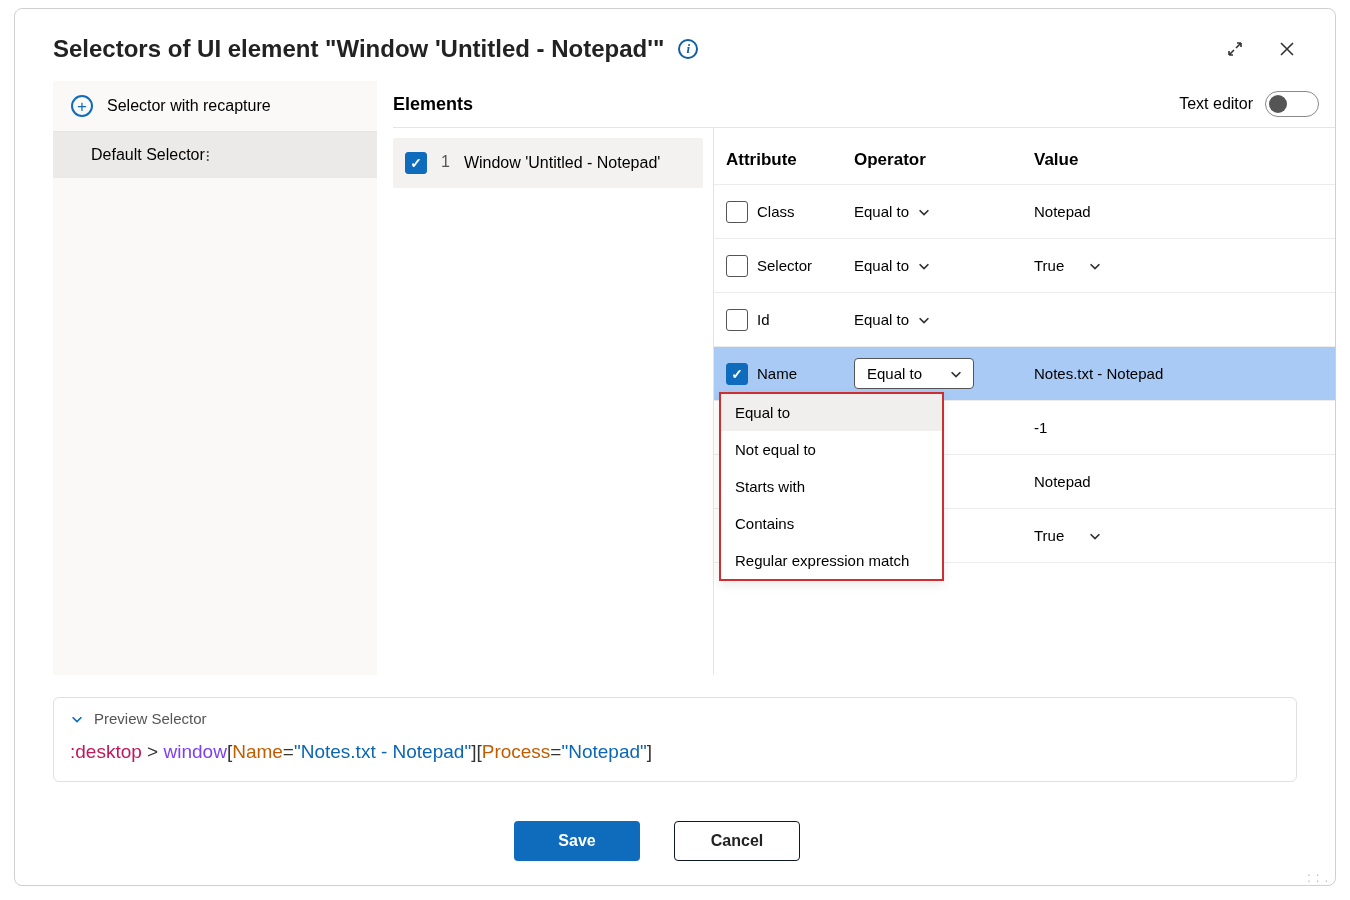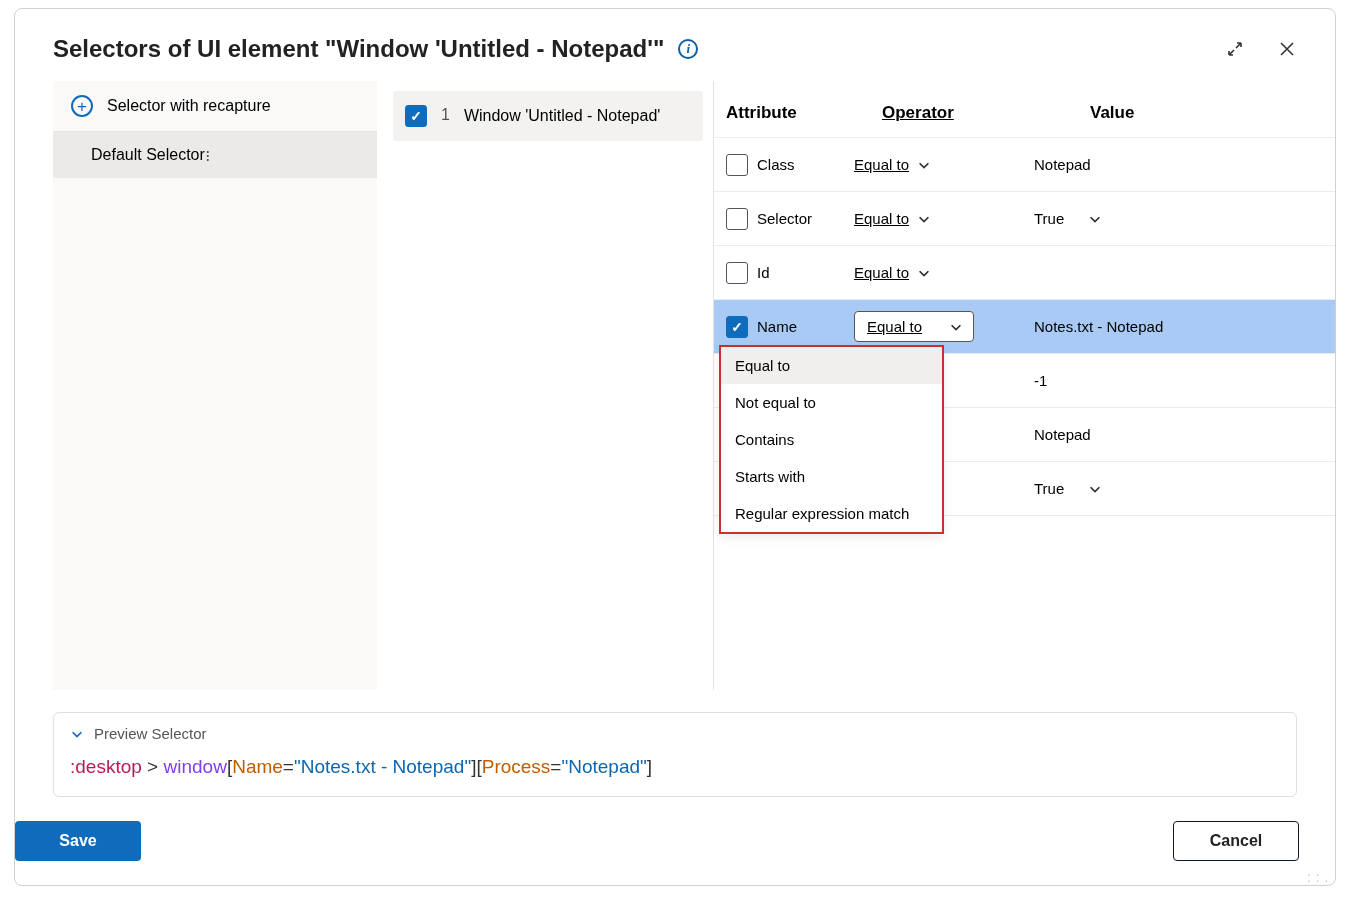--- a/index.html
+++ b/index.html
@@ -29,50 +29,50 @@
 .content-row { display: flex; flex: 1; min-height:0;}
 .elements-col { width: 320px; padding: 10px 10px 10px 0; }
 .element-item { display: flex; align-items: flex-start; gap: 14px; background: #f3f2f1; padding: 14px 12px; border-radius: 2px;}
 .checkbox { width: 22px; height: 22px; border: 1px solid #555; border-radius: 3px; flex-shrink: 0; display: flex; align-items: center; justify-content: center; }
 .checkbox.checked { background: #0f6cbd; border-color: #0f6cbd; color:#fff;}
 .checkbox.checked::after{ content:"✓"; font-size:14px; font-weight:bold;}
 .element-idx { font-size: 16px; color: #555; margin-top:1px;}
 .element-label { font-size: 16px; line-height: 1.4; }
 
 .attr-table { flex: 1; border-left: 1px solid #e4e4e4; position: relative;}
-.attr-header { display: flex; padding: 22px 0 14px 0; font-size: 17px; font-weight: 700; border-bottom: 1px solid #ececec; gap: 28px;}
+.attr-header { display: flex; padding: 22px 0 14px 0; font-size: 17px; font-weight: 700; border-bottom: 1px solid #ececec;}
 .col-a { width: 140px; padding-left: 12px;}
-.col-o { width: 180px; text-decoration: underline; }
+.col-o { width: 180px; }
 .col-v { flex: 1; }
 .attr-row { display: flex; align-items: center; height: 54px; border-bottom: 1px solid #ececec; font-size: 15px;}
 .attr-row .col-a { display: flex; align-items: center; gap: 9px; padding-left: 12px;}
 .attr-row.selected { background: #a8caf5; }
 .dropdown { display: flex; align-items: center; gap: 8px; cursor: pointer; }
 .dropdown.boxed { border: 1px solid #555; border-radius: 4px; padding: 6px 10px 6px 12px; background: #fff; width: 120px; justify-content: space-between;}
 .chev { width: 14px; height: 14px; }
 .chev svg { width: 14px; height: 14px; stroke: #333; fill: none; stroke-width: 2;}
 .value-dd { display:flex; align-items:center; gap:24px;}
 
 .op-menu { position: absolute; left: 5px; top: 264px; width: 225px; background: #fff; border: 2px solid #cd2f31; box-shadow: 0 4px 10px rgba(0,0,0,0.08);}
 .op-menu-item { padding: 10px 14px; font-size: 15px; cursor: pointer;}
 .op-menu-item.hover { background: #f0efee; }
 
-.preview { margin: 22px 38px 0 38px; border: 1px solid #e0e0e0; border-radius: 6px; padding: 12px 16px 18px 16px; }
+.preview { margin: 22px 38px 15px 38px; border: 1px solid #e0e0e0; border-radius: 6px; padding: 12px 16px 18px 16px; }
 .preview-h { display: flex; align-items: center; gap: 10px; font-size: 15px; color: #555; cursor: pointer; margin-bottom: 14px;}
 .preview-h .chev svg { stroke:#0f6cbd;}
 .selector-code { font-size: 19px; font-family: "Segoe UI", sans-serif; }
 .c-pseudo { color: #be185d; }
 .c-gt { color: #333; }
 .c-tag { color: #7e3ff2; text-align: center; }
 .c-attr { color: #c15d00; }
 .c-eq { color: #333; }
 .c-val { color: #0b67b3; }
 .c-br { color: #333; }
 
-.footer { display: flex; justify-content: space-between; gap: 34px; padding: 24px 36px 24px 0;}
+.footer { display: flex; justify-content: center; gap: 34px; padding: 24px 36px 24px 0;}
 .btn { min-width: 126px; height: 40px; border-radius: 4px; font-size: 16px; font-weight:600; display: flex; align-items: center; justify-content: center; cursor: pointer; }
 .btn-primary { background: #0f6cbd; color: #fff; border: none;}
 .btn-secondary { background: #fff; color: #222; border: 1px solid #0f172a;}
 .resize-grip{position:absolute;right:6px;bottom:4px;color:#bbb;font-size:12px;line-height:6px;letter-spacing:1px;}
 </style>
 </head>
 <body>
 
 <div class="window">
 
@@ -99,20 +99,29 @@
         <span class="plus-icon">+</span>
         <span>Selector with recapture</span>
       </div>
       <div class="selector-item">
         <span>Default Selector</span>
         <span class="more-icon">·<br>·<br>·</span>
       </div>
     </div>
 
     <div class="main">
+      <div class="main-header">
+        <h2>Elements</h2>
+        <div class="text-editor-toggle">
+          <span>Text editor</span>
+          <div class="toggle">
+              <div class="toggle-knob"></div>
+            </div>
+        </div>
+      </div>
 
       <div class="content-row">
         <div class="elements-col">
           <div class="element-item">
             <span class="checkbox checked"></span>
             <span class="element-idx">1</span>
             <span class="element-label">Window 'Untitled - Notepad'</span>
           </div>
         </div>
 
@@ -226,22 +235,22 @@
                         <path d="M3 6 L8 11 L13 6"></path>
                       </svg></span>
                   </div>
                 </div>
               </div>
             </div>
 
           <div class="op-menu">
             <div class="op-menu-item hover">Equal to</div>
             <div class="op-menu-item">Not equal to</div>
+            <div class="op-menu-item">Starts with</div>
             <div class="op-menu-item">Contains</div>
-            <div class="op-menu-item">Starts with</div>
             <div class="op-menu-item">Regular expression match</div>
           </div>
         </div>
       </div>
     </div>
   </div>
 
   <div class="preview">
     <div class="preview-h">
       <span class="chev"><svg viewBox="0 0 16 16">

